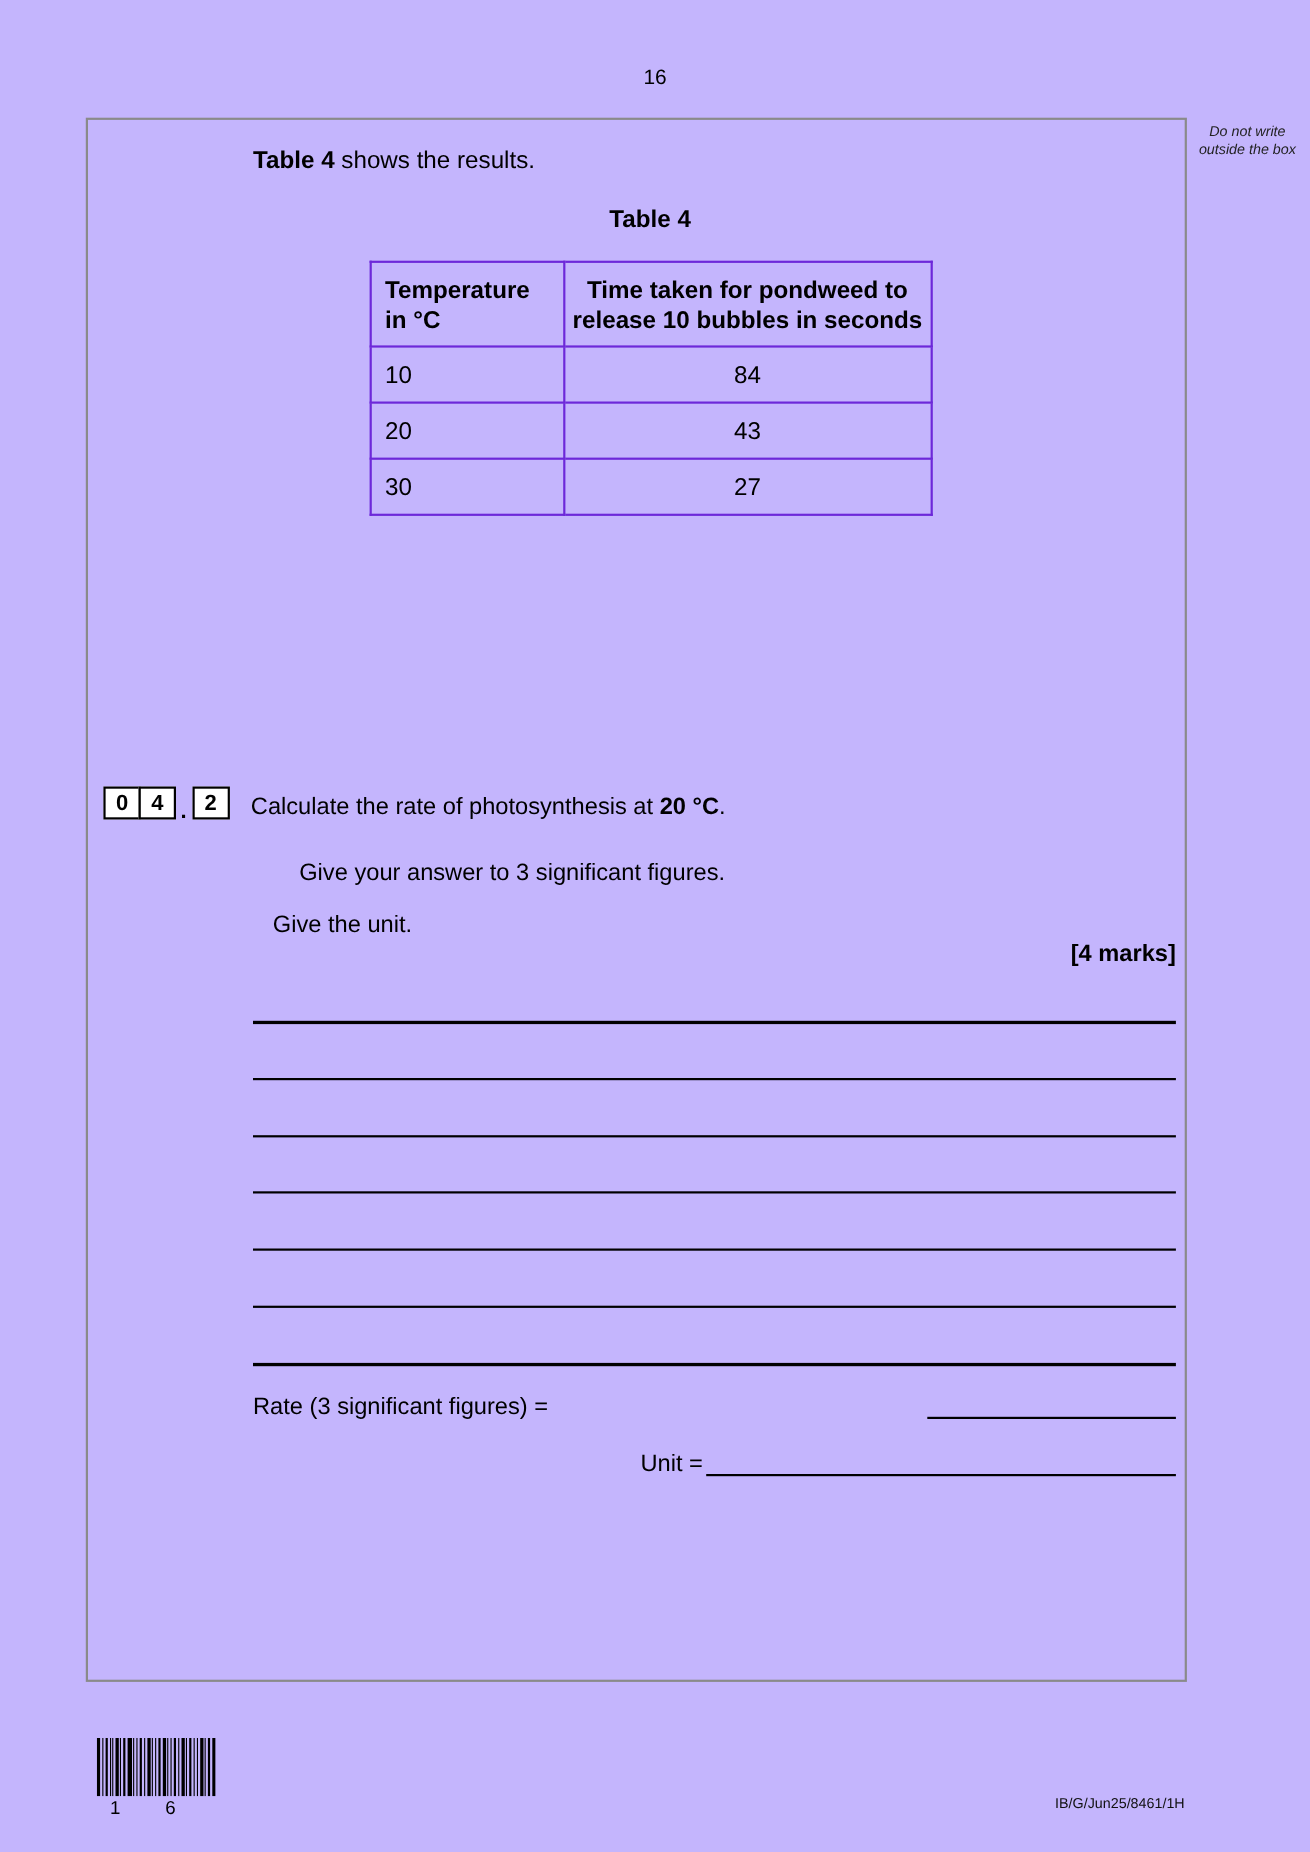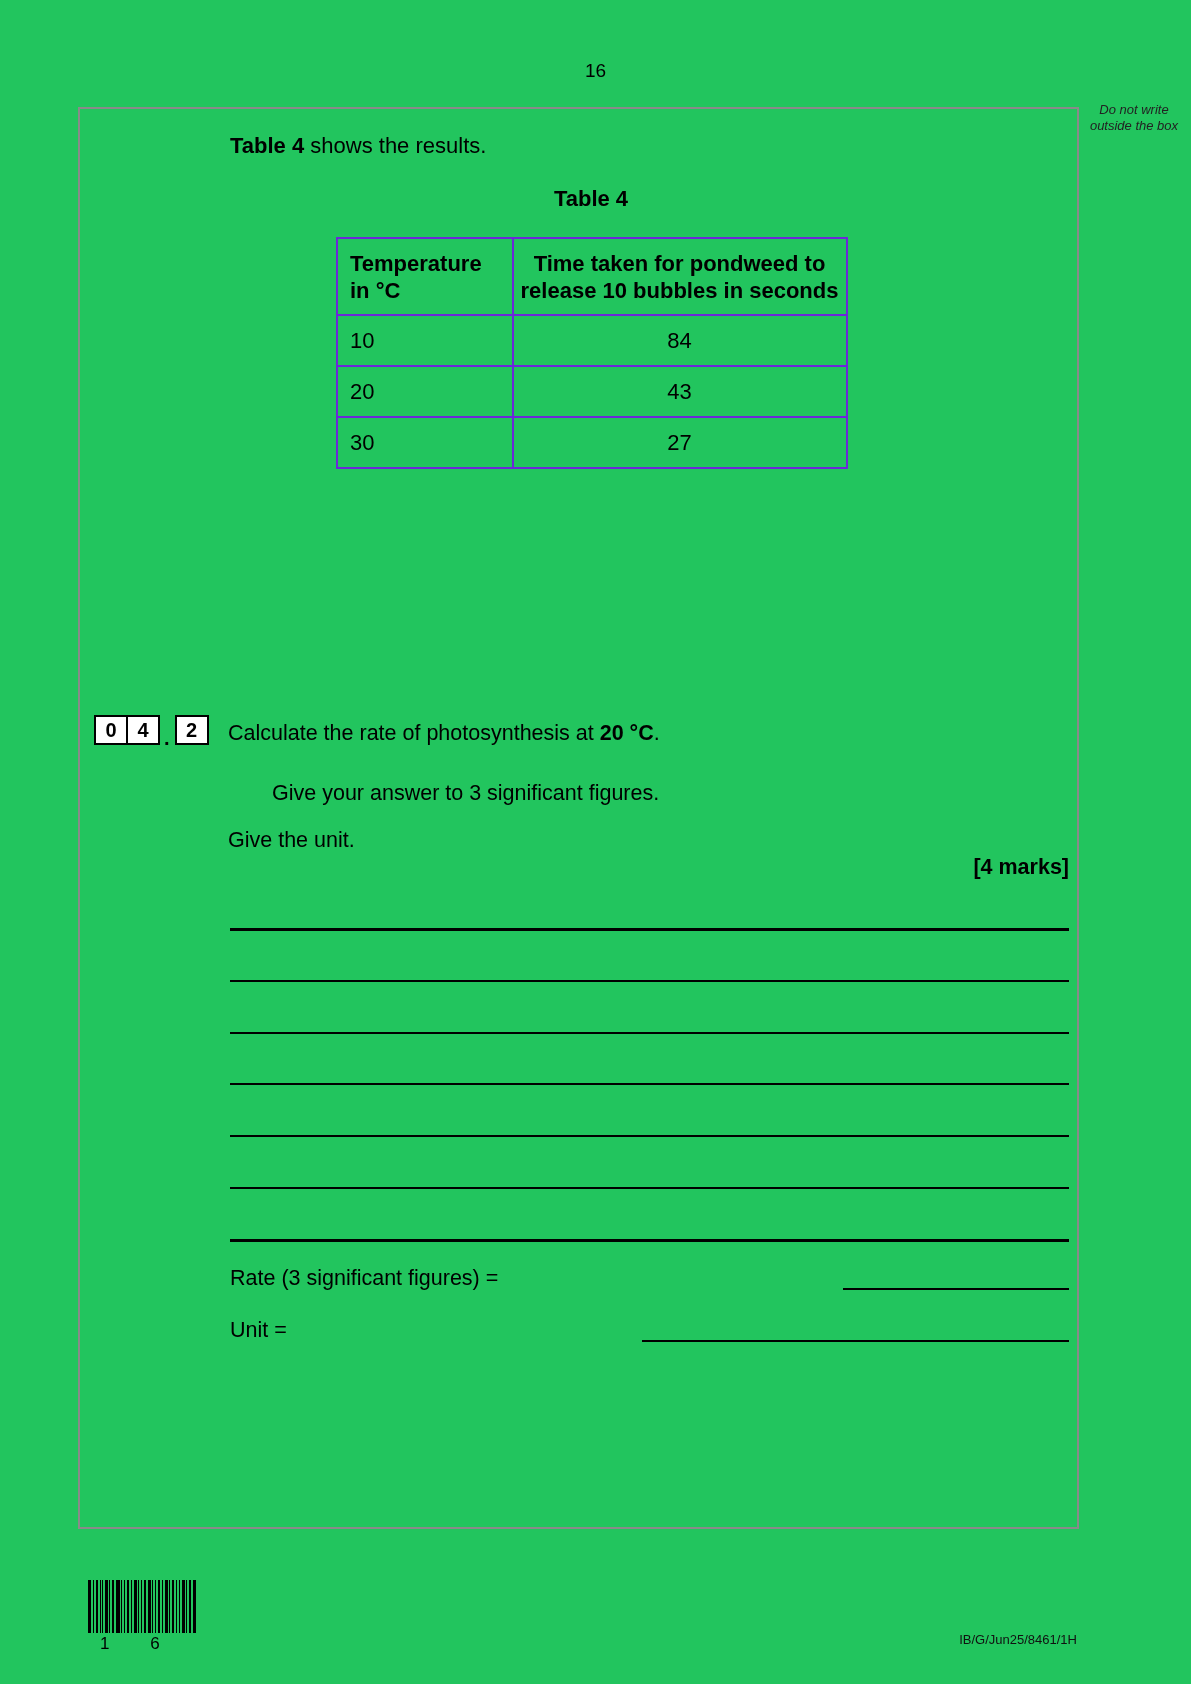--- a/index.html
+++ b/index.html
@@ -1,29 +1,29 @@
 <!DOCTYPE html>
 <html><head>
 <meta charset="utf-8">
 <style>
   html,body{margin:0;padding:0;background:#fff;}
   #page{
-    position:relative;width:1191px;height:1684px;background:#22c55e;
+    position:relative;width:1191px;height:1684px;background:#c4b5fd;
     font-family:"Liberation Sans","DejaVu Sans",sans-serif;color:#000;overflow:hidden;
   }
 
   .page-number{position:absolute;top:60px;left:0;width:100%;text-align:center;font-size:19px;}
 
   .main-box{
     position:absolute;left:78px;top:107px;width:1001px;height:1422px;
     border:2px solid #8a8a8a;box-sizing:border-box;
   }
 
   .side-note{
-    position:absolute;left:1086px;top:102px;width:96px;
+    position:absolute;left:1086px;top:112px;width:96px;
     font-size:13px;font-style:italic;line-height:16px;text-align:center;color:#222;
   }
 
   .intro{position:absolute;left:230px;top:133px;font-size:22px;}
   .intro b{font-weight:bold;}
 
   .table-title{position:absolute;left:336px;top:186px;width:510px;text-align:center;font-size:22px;font-weight:bold;}
 
   table.results-table{
     position:absolute;left:336px;top:237px;width:510px;
@@ -43,30 +43,30 @@
     width:34px;height:30px;border:2px solid #000;box-sizing:border-box;
     display:flex;align-items:center;justify-content:center;
     font-size:20px;font-weight:bold;background:#fff;
   }
   .qcell.joined{margin-left:-2px;}
   .qdot{align-self:flex-end;font-weight:bold;font-size:20px;margin:0 5px 0 4px;line-height:14px;}
 
   .q-line{position:absolute;left:228px;font-size:21.5px;}
   .q1{top:721px;}
   .q2{top:781px;margin-left:44px;}
-  .q3{top:828px;}
+  .q3{top:828px;margin-left:20px;}
 
   .marks{position:absolute;left:230px;top:855px;width:839px;text-align:right;font-size:21.5px;font-weight:bold;}
 
   .answer-line{position:absolute;left:230px;width:839px;height:0;border-bottom:2px solid #000;}
   .answer-line.thick{border-bottom-width:3px;}
 
   .rate-label{position:absolute;left:230px;top:1266px;width:611px;text-align:left;font-size:21.5px;}
   .rate-underline{position:absolute;left:843px;top:1288px;width:226px;height:0;border-bottom:2px solid #000;}
-  .unit-label{position:absolute;left:230px;top:1318px;width:409px;text-align:left;font-size:21.5px;}
+  .unit-label{position:absolute;left:230px;top:1318px;width:409px;text-align:right;font-size:21.5px;}
   .unit-underline{position:absolute;left:642px;top:1340px;width:427px;height:0;border-bottom:2px solid #000;}
 
   .barcode{position:absolute;left:88px;top:1580px;}
   .barcode-label{
     position:absolute;left:100px;top:1634px;width:108px;
     font-size:17px;letter-spacing:18px;white-space:pre;
   }
   .footer-code{position:absolute;right:114px;top:1632px;font-size:13px;color:#111;}
 </style>
 </head>

